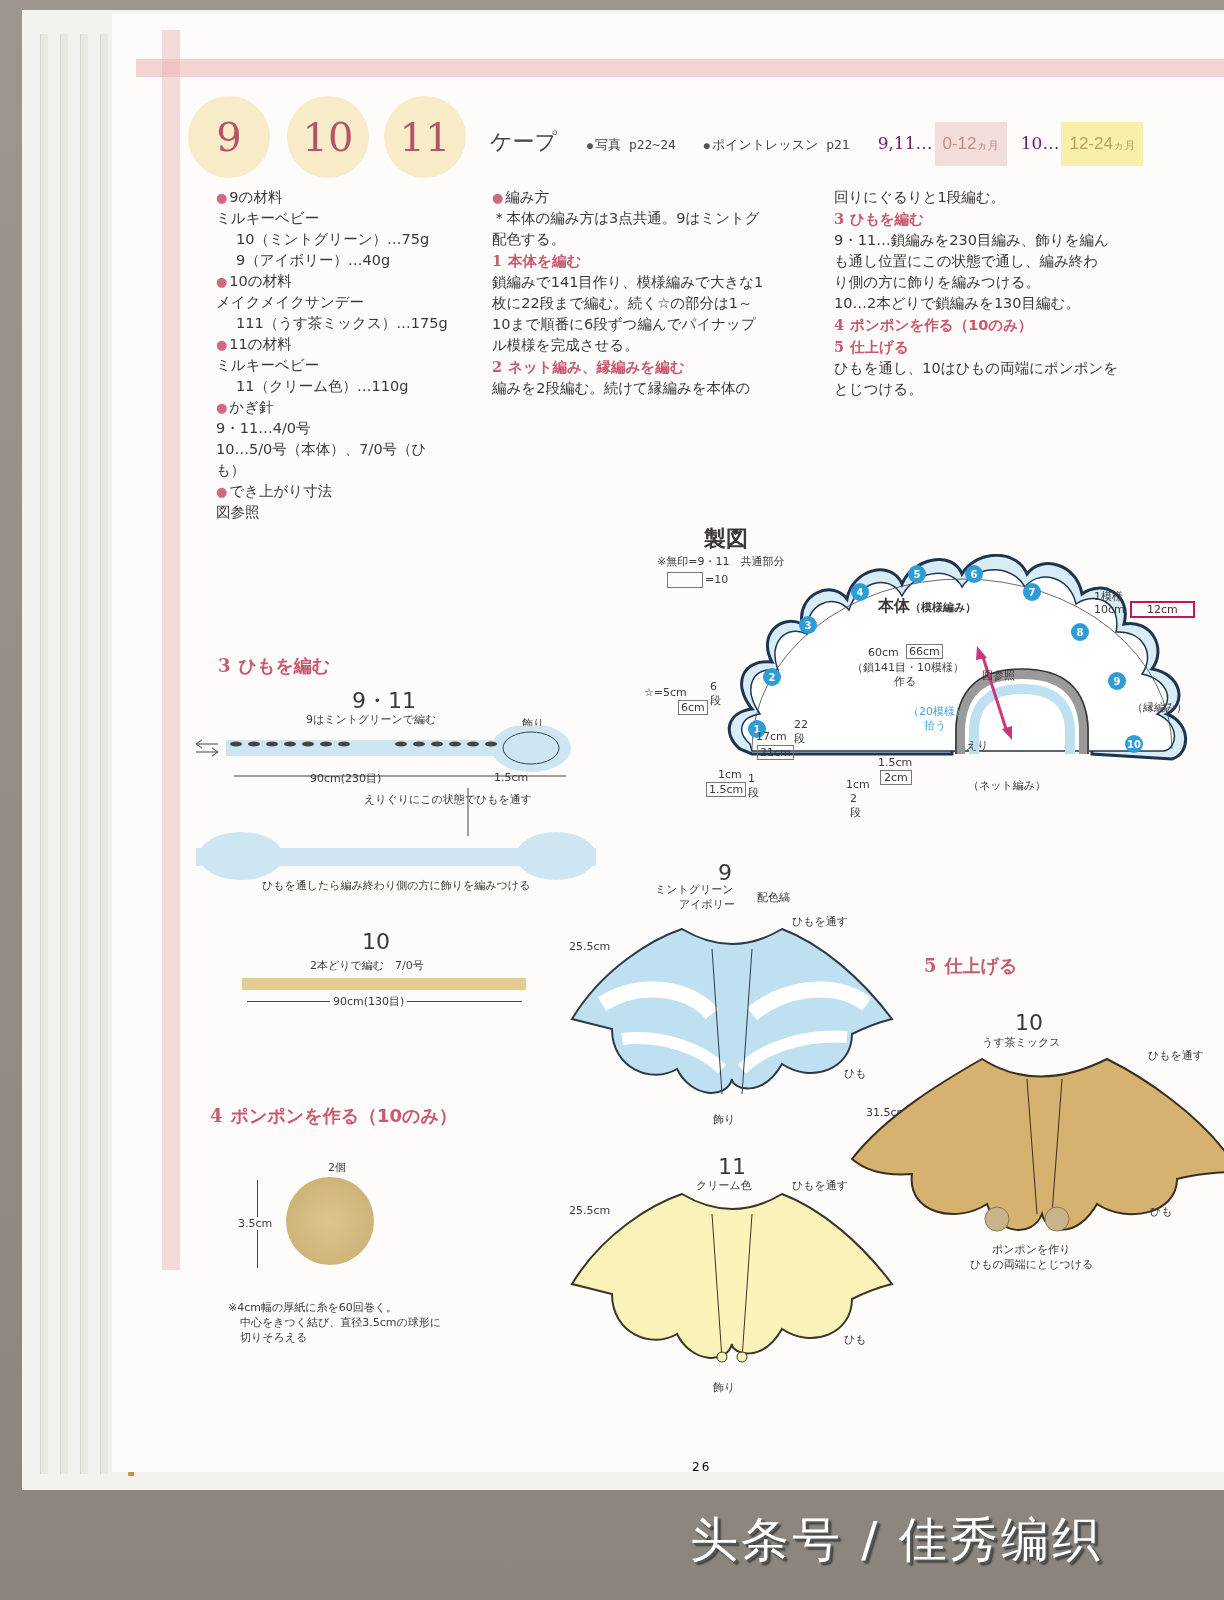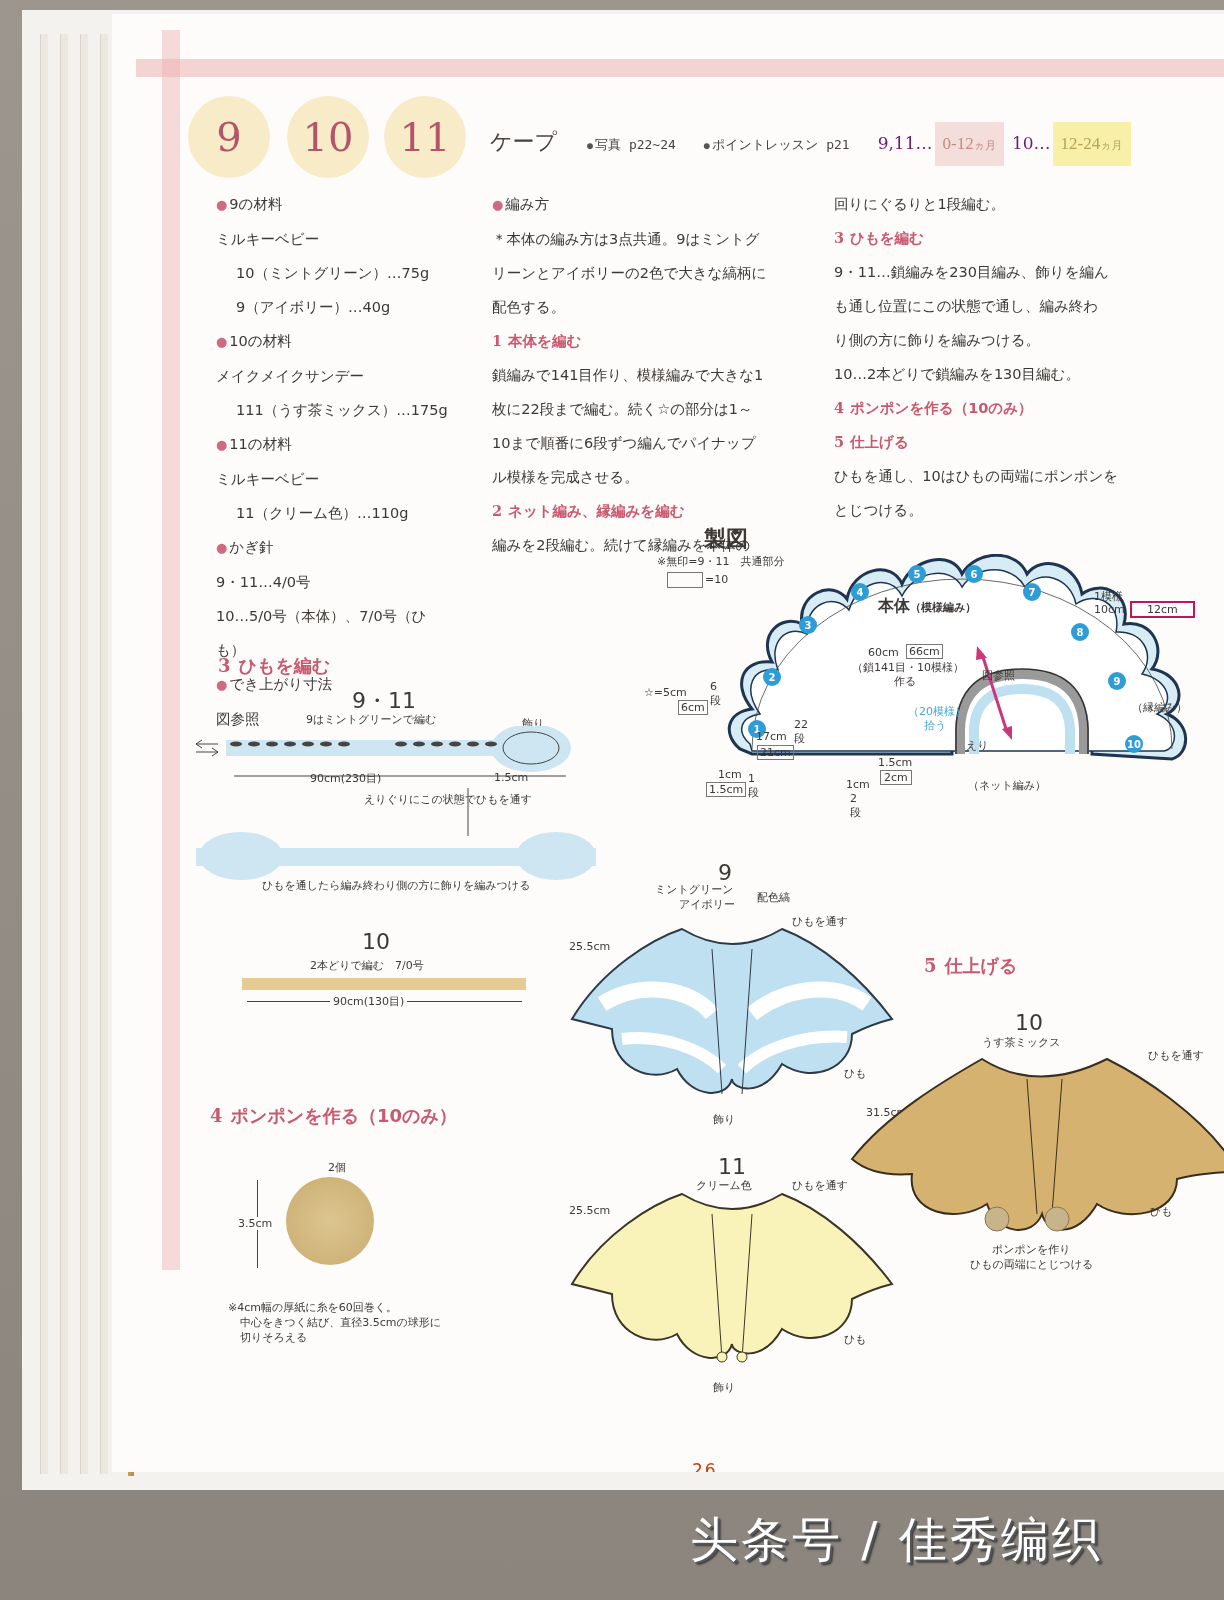--- a/index.html
+++ b/index.html
@@ -14,39 +14,39 @@
   .ribbon-h { position: absolute; left: 24px; top: 45px; width: 1090px; height: 18px; background: rgba(236, 178, 178, 0.55); }
   .ribbon-v { position: absolute; left: 50px; top: 16px; width: 18px; height: 1240px; background: rgba(236, 178, 178, 0.45); }
 
   .badge { position: absolute; top: 82px; width: 82px; height: 82px; border-radius: 50%; background: #f7ebc8; display: flex; align-items: center; justify-content: center; font-family: "DejaVu Serif", "Liberation Serif", serif; font-size: 40px; color: #b4546a; }
 
   .title-row { position: absolute; left: 378px; top: 108px; display: flex; align-items: baseline; white-space: nowrap; }
   .title-main { font-size: 22px; color: #4a4441; margin-right: 30px; font-family: "DejaVu Serif", serif; }
   .ref { font-size: 13px; color: #4a4441; margin-right: 28px; font-family: "DejaVu Sans Mono", monospace; }
   .ref .dot { color: #555; font-size: 10px; margin-right: 2px; }
   .age-label { font-size: 17px; color: #701a75; margin-right: 2px; font-family: "DejaVu Serif", serif; }
-  .age-chip { font-size: 17px; padding: 12px 8px; margin-right: 8px; font-family: Liberation Serif, serif; }
+  .age-chip { font-size: 17px; padding: 12px 8px; margin-right: 14px; font-family: Liberation Sans, sans-serif; }
   .age-chip.pink { background: #f4dedb; color: #c78a80; }
   .age-chip.yellow { background: #f8f0a8; color: #b8a25a; }
   .age-chip small { font-size: 11px; }
 
-  .col { position: absolute; font-size: 14.5px; line-height: 34px; color: #3c3836; }
+  .col { position: absolute; font-size: 14.5px; line-height: 21px; color: #3c3836; }
   .col .bullet { color: #d06a82; font-size: 13px; margin-right: 2px; }
   .col .indent { padding-left: 20px; }
   .col .step { color: #c8596f; font-weight: bold; }
   .col .step b { font-family: "DejaVu Serif", serif; margin-right: 6px; }
 
   .section-h { position: absolute; font-size: 18px; color: #c8596f; font-weight: bold; white-space: nowrap; }
   .section-h .num { font-family: "DejaVu Serif", serif; margin-right: 8px; }
 
   .small { position: absolute; font-size: 11px; color: #3c3836; white-space: nowrap; }
   .label-num { position: absolute; font-size: 22px; color: #3c3836; white-space: nowrap; }
   svg text { font-family: "DejaVu Sans", sans-serif; }
 
-  .page-number { position: absolute; left: 580px; top: 1446px; font-size: 17px; color: #c2410c; letter-spacing: 2px; text-decoration: underline; }
+  .page-number { position: absolute; left: 580px; top: 1446px; font-size: 12px; color: #000000; letter-spacing: 2px; text-decoration: underline; }
   .watermark { position: absolute; left: 690px; top: 1508px; font-size: 48px; color: #ffffff; letter-spacing: 3px; text-shadow: 2px 2px 0 #555, 3px 3px 2px #333; white-space: nowrap; }
 </style>
 </head>
 <body>
 
 <div class="scan-bg"></div>
 <div class="page-stack">
   <div class="stack-edge" style="left:18px"></div>
   <div class="stack-edge" style="left:38px"></div>
   <div class="stack-edge" style="left:58px"></div>
@@ -87,21 +87,20 @@
     <div>9・11…4/0号</div>
     <div>10…5/0号（本体）、7/0号（ひ</div>
     <div>も）</div>
     <div><span class="bullet">●</span><span>でき上がり寸法</span></div>
     <div>図参照</div>
   </div>
 
   <div class="col" style="left:380px; top:173px; width:330px">
     <div><span class="bullet">●</span><span>編み方</span></div>
     <div>＊本体の編み方は3点共通。9はミントグ</div>
-    <div>リーンとアイボリーの2色で大きな縞柄に</div>
     <div>配色する。</div>
     <div class="step"><b>1</b><span>本体を編む</span></div>
     <div>鎖編みで141目作り、模様編みで大きな1</div>
     <div>枚に22段まで編む。続く☆の部分は1～</div>
     <div>10まで順番に6段ずつ編んでパイナップ</div>
     <div>ル模様を完成させる。</div>
     <div class="step"><b>2</b><span>ネット編み、縁編みを編む</span></div>
     <div>編みを2段編む。続けて縁編みを本体の</div>
   </div>
 

